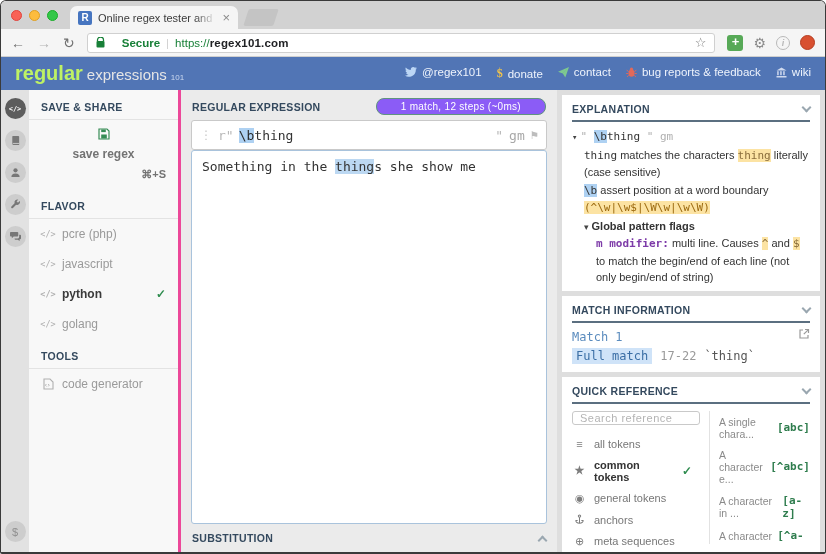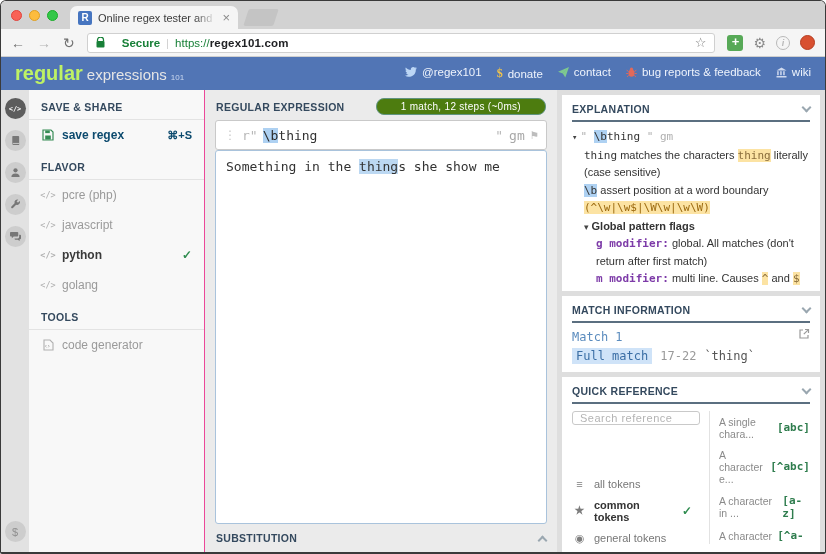--- a/index.html
+++ b/index.html
@@ -62,35 +62,35 @@
   .main { flex: 1; display: flex; background: #dedede; overflow: hidden; }
 
   .rail { width: 28px; background: #e2e2e2; display: flex; flex-direction: column; align-items: center;
           padding: 8px 0 10px; gap: 11px; flex-shrink: 0; }
   .rail-btn { width: 21px; height: 21px; border-radius: 50%; background: #cdcdcd; color: #777;
               display: flex; align-items: center; justify-content: center; flex-shrink: 0; cursor: pointer; }
   .rail-btn.active { background: #5d5d5d; color: #fff; }
   .rail-btn .code-glyph { font-size: 7px; font-weight: bold; font-family: "DejaVu Sans Mono", monospace; }
   .rail-btn.bottom { margin-top: auto; font-size: 11px; color: #8f8f8f; }
 
-  .left-panel { width: 176px; background: #f8f8f8; border-right: 1px solid #ec4899; flex-shrink: 0; overflow: hidden; }
+  .left-panel { width: 152px; background: #f8f8f8; border-right: 3px solid #ec4899; flex-shrink: 0; overflow: hidden; }
   .lp-heading { font-size: 10.5px; font-weight: bold; color: #34495e; letter-spacing: .3px;
                 padding: 11px 12px 6px; border-bottom: 1px solid #e3e3e3; }
   .lp-item { display: flex; align-items: center; gap: 7px; padding: 8px 12px; font-size: 12px; color: #9a9a9a; cursor: pointer; }
   .lp-item .licon { width: 14px; display: flex; justify-content: center; color: #b0b0b0; flex-shrink: 0; }
   .lp-item .code-glyph { font-size: 8.5px; font-family: "DejaVu Sans Mono", monospace; color: #b0b0b0; }
-  .lp-item.save { color: #0c4a6e; font-weight: bold; }
+  .lp-item.save { color: #737373; font-weight: bold; flex-direction: column; }
   .lp-item.save .shortcut { margin-left: auto; font-weight: bold; font-size: 11px; }
   .lp-item.selected { color: #3a3a3a; font-weight: bold; }
   .lp-item .check { margin-left: auto; color: #2f8c4f; font-weight: bold; font-size: 12px; }
 
   .mid-panel { flex: 1; background: #ebebeb; display: flex; flex-direction: column; padding: 0 10px; overflow: hidden; }
   .mid-header { display: flex; align-items: center; justify-content: space-between;
                 padding: 8px 1px 5px; font-size: 10.5px; font-weight: bold; color: #34495e; letter-spacing: .3px; }
-  .badge { background: #4d7c0f; border: 1px solid #60947f; color: #fff; font-size: 10px; font-weight: normal;
+  .badge { background: #8b5cf6; border: 1px solid #60947f; color: #fff; font-size: 10px; font-weight: normal;
            padding: 2px 24px; border-radius: 8px; }
   .regex-box { background: #fff; border: 1px solid #c9c9c9; border-radius: 3px; height: 30px; display: flex;
                align-items: center; padding: 0 8px; font-family: "DejaVu Sans Mono", monospace; font-size: 13px; flex-shrink: 0; }
   .drag-handle { color: #c9c9c9; font-size: 12px; margin-right: 6px; cursor: grab; }
   .rx-delim { color: #b8b8b8; }
   .rx-token { background: #aed1f2; color: #2b2b2b; margin-left: 5px; }
   .rx-rest { color: #333; }
   .rx-right { margin-left: auto; display: flex; align-items: center; gap: 6px; color: #b0b0b0; }
   .rx-flags { color: #a8a8a8; }
   .flag-glyph { color: #bdbdbd; font-size: 12px; }
@@ -129,21 +129,21 @@
   .purple { color: #7d3ba8; font-weight: bold; }
   .bold-dark { font-weight: bold; color: #333; }
 
   .mi-match-label { font-family: "DejaVu Sans Mono", monospace; font-size: 12px; color: #5b8cbe; margin-bottom: 4px; }
   .mi-row { font-family: "DejaVu Sans Mono", monospace; font-size: 12px; color: #555; display: flex; gap: 8px; align-items: center; }
   .mi-full { background: #cfe3f8; color: #3a6ea5; padding: 1px 4px; }
   .mi-range { color: #9a9a9a; }
   .export-btn { position: absolute; top: 32px; right: 10px; color: #9a9a9a; cursor: pointer; }
 
   .qr-body { display: flex; height: calc(100% - 26px); }
-  .qr-left { width: 128px; flex-shrink: 0; display: flex; flex-direction: column; gap: 40px; }
+  .qr-left { width: 128px; flex-shrink: 0; display: flex; flex-direction: column; }
   .qr-search { width: 100%; height: 22px; border: 1px solid #c9c9c9; border-radius: 3px; padding: 0 7px;
                font-size: 11px; font-family: "Liberation Sans", sans-serif; color: #555; outline: none; }
   .qr-search::placeholder { color: #b4b4b4; letter-spacing: .5px; }
   .qr-cats { margin-top: 8px; }
   .qr-cat { display: flex; align-items: center; gap: 7px; padding: 4.5px 0; font-size: 11px; color: #777; cursor: pointer; }
   .qr-cat .qicon { width: 15px; display: flex; justify-content: center; color: #7d7d7d; font-size: 11px; flex-shrink: 0; }
   .qr-cat.selected { font-weight: bold; color: #333; }
   .qr-cat .check { margin-left: auto; margin-right: 8px; color: #2f8c4f; font-weight: bold; font-size: 12px; }
   .qr-right { flex: 1; border-left: 1px solid #e2e2e2; margin-left: 9px; padding-left: 9px; overflow: hidden; }
   .qr-entry { display: flex; justify-content: space-between; align-items: center; padding: 4.5px 0;
@@ -371,23 +371,20 @@
             <span class="tri">▾</span><span class="gray">" </span><span class="hl-blue">\b</span><span>thing</span><span class="gray"> "</span> <span class="gray">gm</span>
           </div>
           <div class="exp-line exp-indent">
             <span class="mono">thing</span><span> matches the characters </span><span class="mono hl-yellow dark">thing</span><span> literally (case sensitive)</span>
           </div>
           <div class="exp-line exp-indent">
             <span class="mono hl-blue">\b</span><span> assert position at a word boundary </span><span class="mono hl-yellow">(^\w|\w$|\W\w|\w\W)</span>
           </div>
           <div class="exp-line exp-indent">
             <span class="tri">▾</span><span class="bold-dark">Global pattern flags</span>
-          </div>
-          <div class="exp-line exp-indent2">
-            <span class="mono purple">g modifier:</span><span> global. All matches (don't return after first match)</span>
           </div>
           <div class="exp-line exp-indent2">
             <span class="mono purple">m modifier:</span><span> multi line. Causes </span><span class="mono hl-yellow dark">^</span><span> and </span><span class="mono hl-yellow dark">$</span><span> to match the begin/end of each line (not only begin/end of string)</span>
           </div>
         </div>
       </div>
 
       <div class="card match">
         <div class="card-header">
           <span>MATCH INFORMATION</span>

